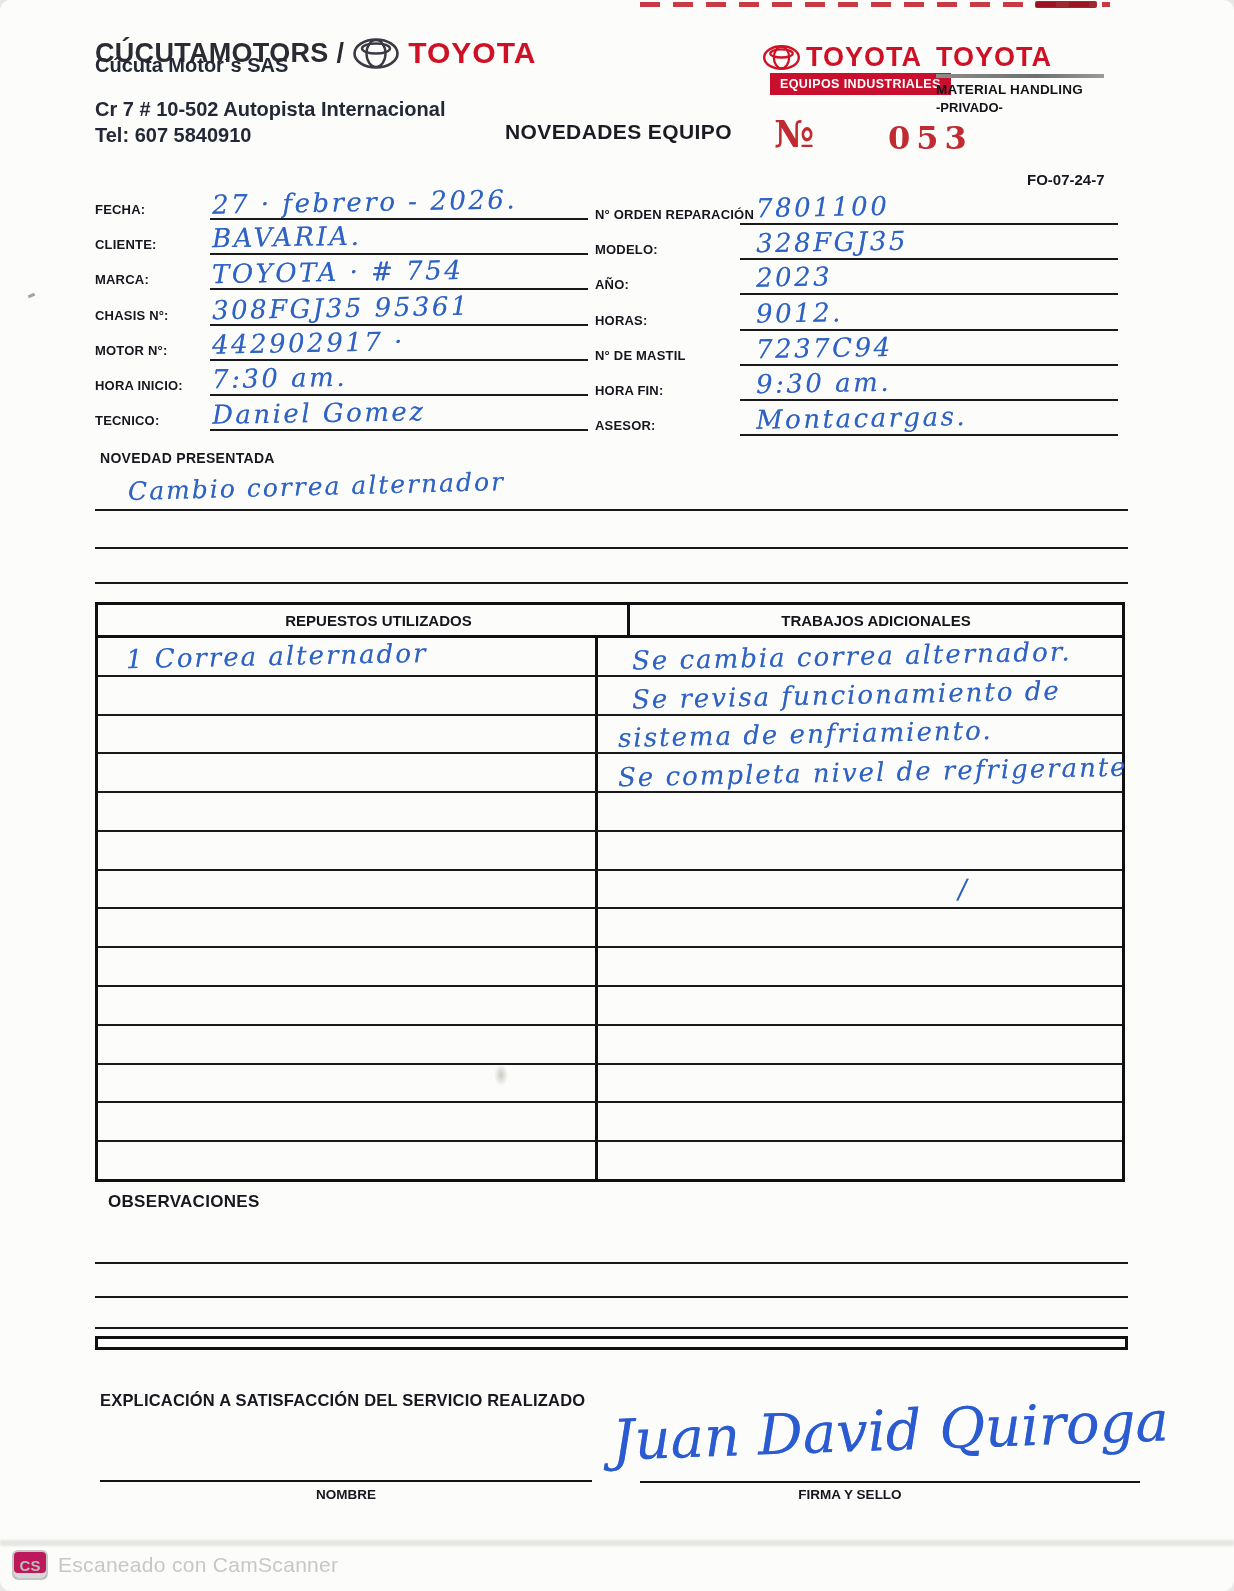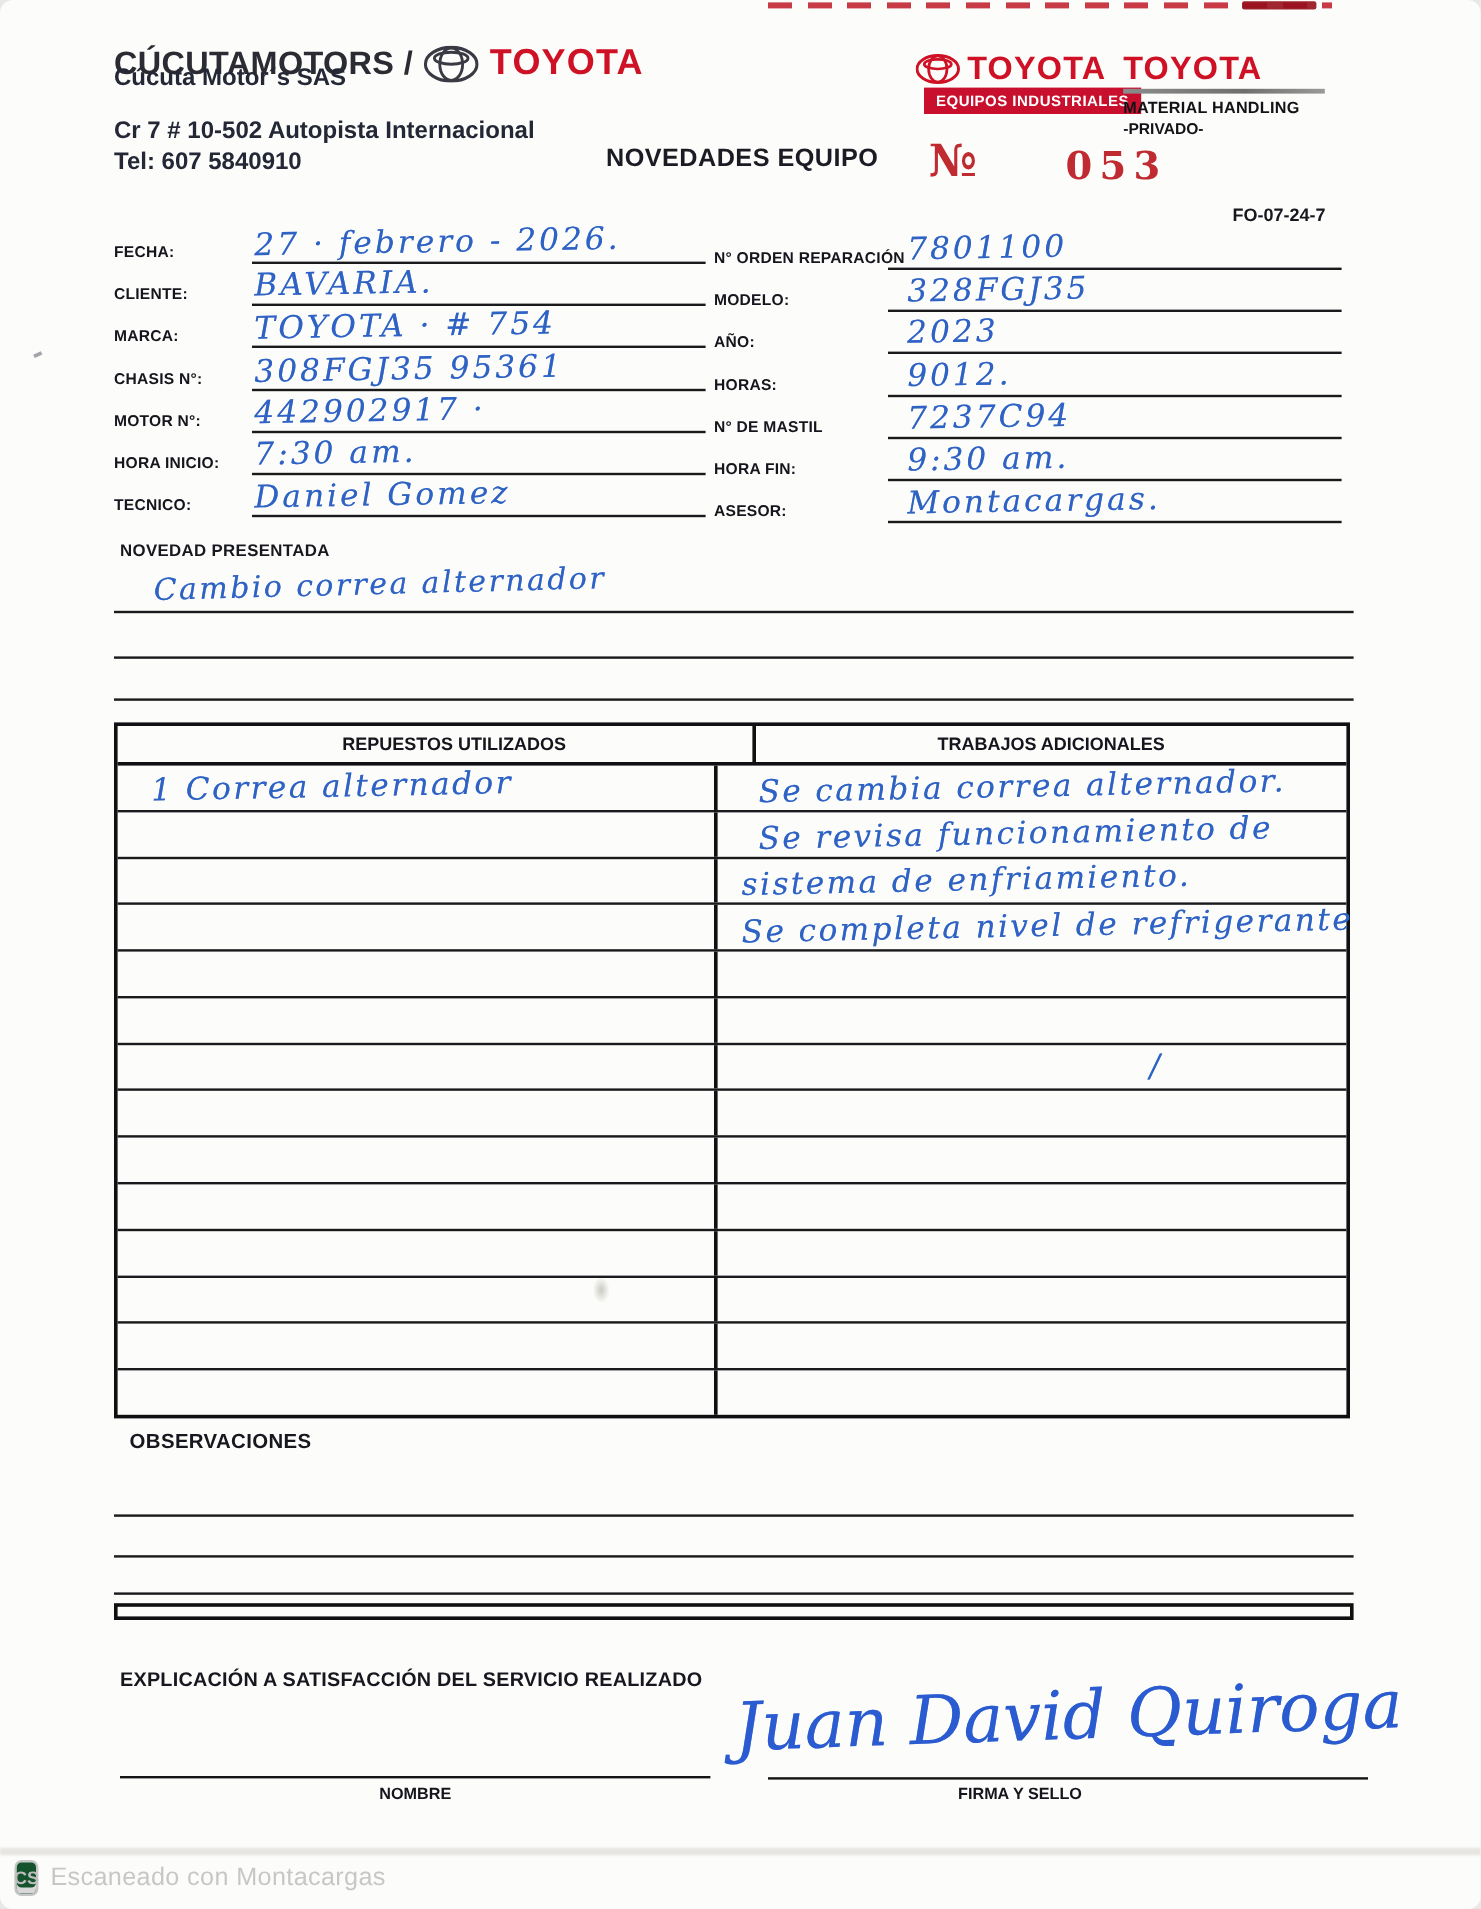--- a/index.html
+++ b/index.html
@@ -36,23 +36,23 @@
   .tcell-r{flex:1;position:relative;}
   .cell-hw{position:absolute;font-size:26px;letter-spacing:2px;transform:rotate(-1.2deg);line-height:36px;}
   
   #legal-box{position:absolute;left:95px;top:1336px;width:1033px;box-sizing:border-box;
              border:3px solid #101012;padding:4px 8px;font-size:11.4px;font-weight:700;
              color:#1c1c22;line-height:1.55;}
   .sig-label{font-weight:800;font-size:13.5px;text-align:center;color:#15151d;}
   
   .red-dashes{background:repeating-linear-gradient(90deg,rgba(190,25,38,.85) 0 20px,rgba(190,25,38,0) 20px 33px);}
   
-  .cs-badge{width:20px;height:30px;border:2.5px solid #c6c6c6;border-radius:6px;box-sizing:border-box;
+  .cs-badge{width:36px;height:30px;border:2.5px solid #c6c6c6;border-radius:6px;box-sizing:border-box;
             display:flex;align-items:center;justify-content:center;font-weight:800;font-size:15px;
-            color:#bdbdbd;background:#14532d;box-shadow:inset 0 -5px 0 #d8d8d8;}
+            color:#bdbdbd;background:#be185d;box-shadow:inset 0 -5px 0 #d8d8d8;}
   .cs-text{font-size:21px;color:#c7c7c7;font-weight:400;letter-spacing:.3px;}
 </style>
 </head>
 <body>
 
 <div id="paper">
 
   <div class="abs red-dashes" style="left:640px;top:2px;width:470px;height:5px;"></div>
   <div class="abs" style="left:1035px;top:1px;width:62px;height:7px;background:rgba(150,15,25,.9);border-radius:2px;"></div>
   <div class="abs" style="left:28px;top:294px;width:7px;height:3px;background:rgba(90,90,105,.55);transform:rotate(-25deg);"></div>
@@ -236,16 +236,16 @@
   <div class="abs hw" style="left:612px;top:1398px;font-size:56px;letter-spacing:0;transform:rotate(-2deg);color:#2a5bd0;">Juan David Quiroga</div>
 
   <div class="abs" style="left:100px;top:1480px;width:492px;border-top:2.5px solid #141416;"></div>
   <div class="abs sig-label" style="left:100px;top:1487px;width:492px;">NOMBRE</div>
 
   <div class="abs" style="left:640px;top:1481px;width:500px;border-top:2.5px solid #141416;"></div>
   <div class="abs sig-label" style="left:640px;top:1487px;width:420px;">FIRMA Y SELLO</div>
 
   <div class="abs" style="left:12px;top:1550px;display:flex;align-items:center;gap:10px;">
     <div class="cs-badge">CS</div>
-    <div class="cs-text">Escaneado con Montacargas</div>
+    <div class="cs-text">Escaneado con CamScanner</div>
   </div>
 
 </div>
 
 </body></html>

